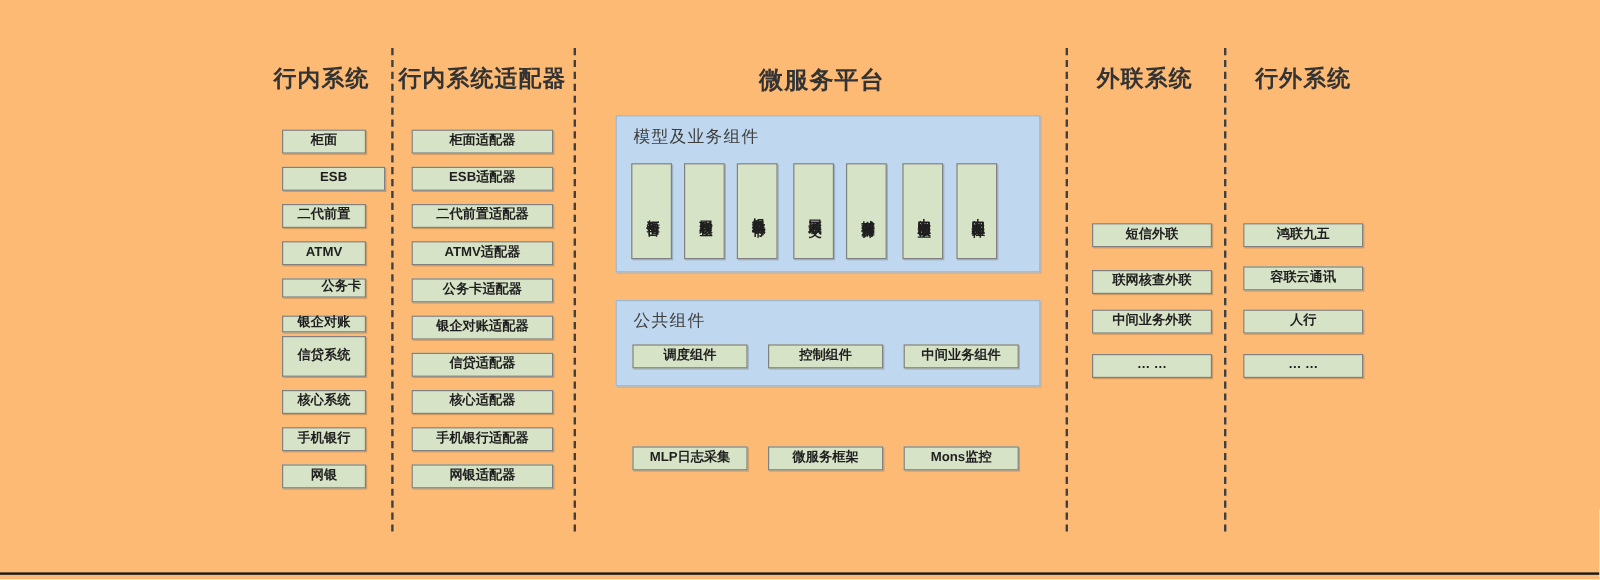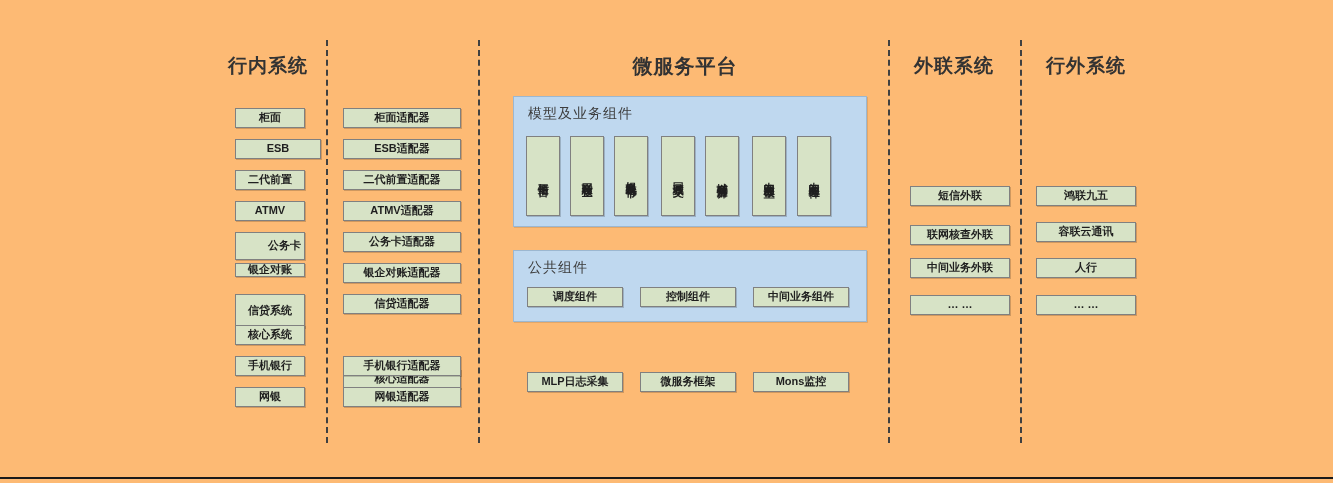--- a/index.html
+++ b/index.html
@@ -100,43 +100,44 @@
 <body>
 
 <div id="diagram">
 
   <div class="divider" style="left:326px;"></div>
   <div class="divider" style="left:478px;"></div>
   <div class="divider" style="left:888px;"></div>
   <div class="divider" style="left:1020px;"></div>
 
   <div class="col-title" style="left:218px; top:53px; width:100px;">行内系统</div>
+  <div class="col-title" style="left:332px; top:53px; width:140px;">行内系统适配器</div>
   <div class="col-title" style="left:590px; top:53px; width:190px; font-size:20px;">微服务平台</div>
   <div class="col-title" style="left:904px; top:53px; width:100px;">外联系统</div>
   <div class="col-title" style="left:1036px; top:53px; width:100px;">行外系统</div>
 
   <div class="node" style="left:235px; top:108px; width:70px; height:20px;">柜面</div>
   <div class="node" style="left:235px; top:139px; width:86px; height:20px;">ESB</div>
   <div class="node" style="left:235px; top:170px; width:70px; height:20px;">二代前置</div>
   <div class="node" style="left:235px; top:201px; width:70px; height:20px;">ATMV</div>
-  <div class="node" style="left:235px; top:232px; width:70px; height:28px;padding-left:29px;">公务卡</div>
+  <div class="node" style="left:235px; top:232px; width:70px; height:16px;padding-left:29px;">公务卡</div>
   <div class="node" style="left:235px; top:263px; width:70px; height:14px;">银企对账</div>
-  <div class="node" style="left:235px; top:294px; width:70px; height:34px;">信贷系统</div>
+  <div class="node" style="left:235px; top:280px; width:70px; height:34px;">信贷系统</div>
   <div class="node" style="left:235px; top:325px; width:70px; height:20px;">核心系统</div>
   <div class="node" style="left:235px; top:356px; width:70px; height:20px;">手机银行</div>
   <div class="node" style="left:235px; top:387px; width:70px; height:20px;">网银</div>
 
   <div class="node" style="left:343px; top:108px; width:118px; height:20px;">柜面适配器</div>
   <div class="node" style="left:343px; top:139px; width:118px; height:20px;">ESB适配器</div>
   <div class="node" style="left:343px; top:170px; width:118px; height:20px;">二代前置适配器</div>
   <div class="node" style="left:343px; top:201px; width:118px; height:20px;">ATMV适配器</div>
   <div class="node" style="left:343px; top:232px; width:118px; height:20px;">公务卡适配器</div>
   <div class="node" style="left:343px; top:263px; width:118px; height:20px;">银企对账适配器</div>
   <div class="node" style="left:343px; top:294px; width:118px; height:20px;">信贷适配器</div>
-  <div class="node" style="left:343px; top:325px; width:118px; height:20px;margin-top:44px;">核心适配器</div>
+  <div class="node" style="left:343px; top:325px; width:118px; height:20px;">核心适配器</div>
   <div class="node" style="left:343px; top:356px; width:118px; height:20px;">手机银行适配器</div>
   <div class="node" style="left:343px; top:387px; width:118px; height:20px;">网银适配器</div>
 
   <div class="panel" style="left:513px; top:96px; width:354px; height:131px;">
     <div class="panel-title">模型及业务组件</div>
   </div>
   <div class="node vertical" style="left:526px; top:136px; width:34px; height:80px;">短信平台</div>
   <div class="node vertical" style="left:570px; top:136px; width:34px; height:80px;">联网核查</div>
   <div class="node vertical" style="left:614px; top:136px; width:34px; height:80px;">银联及银行卡</div>
   <div class="node vertical" style="left:661px; top:136px; width:34px; height:80px;">同城票交</div>

